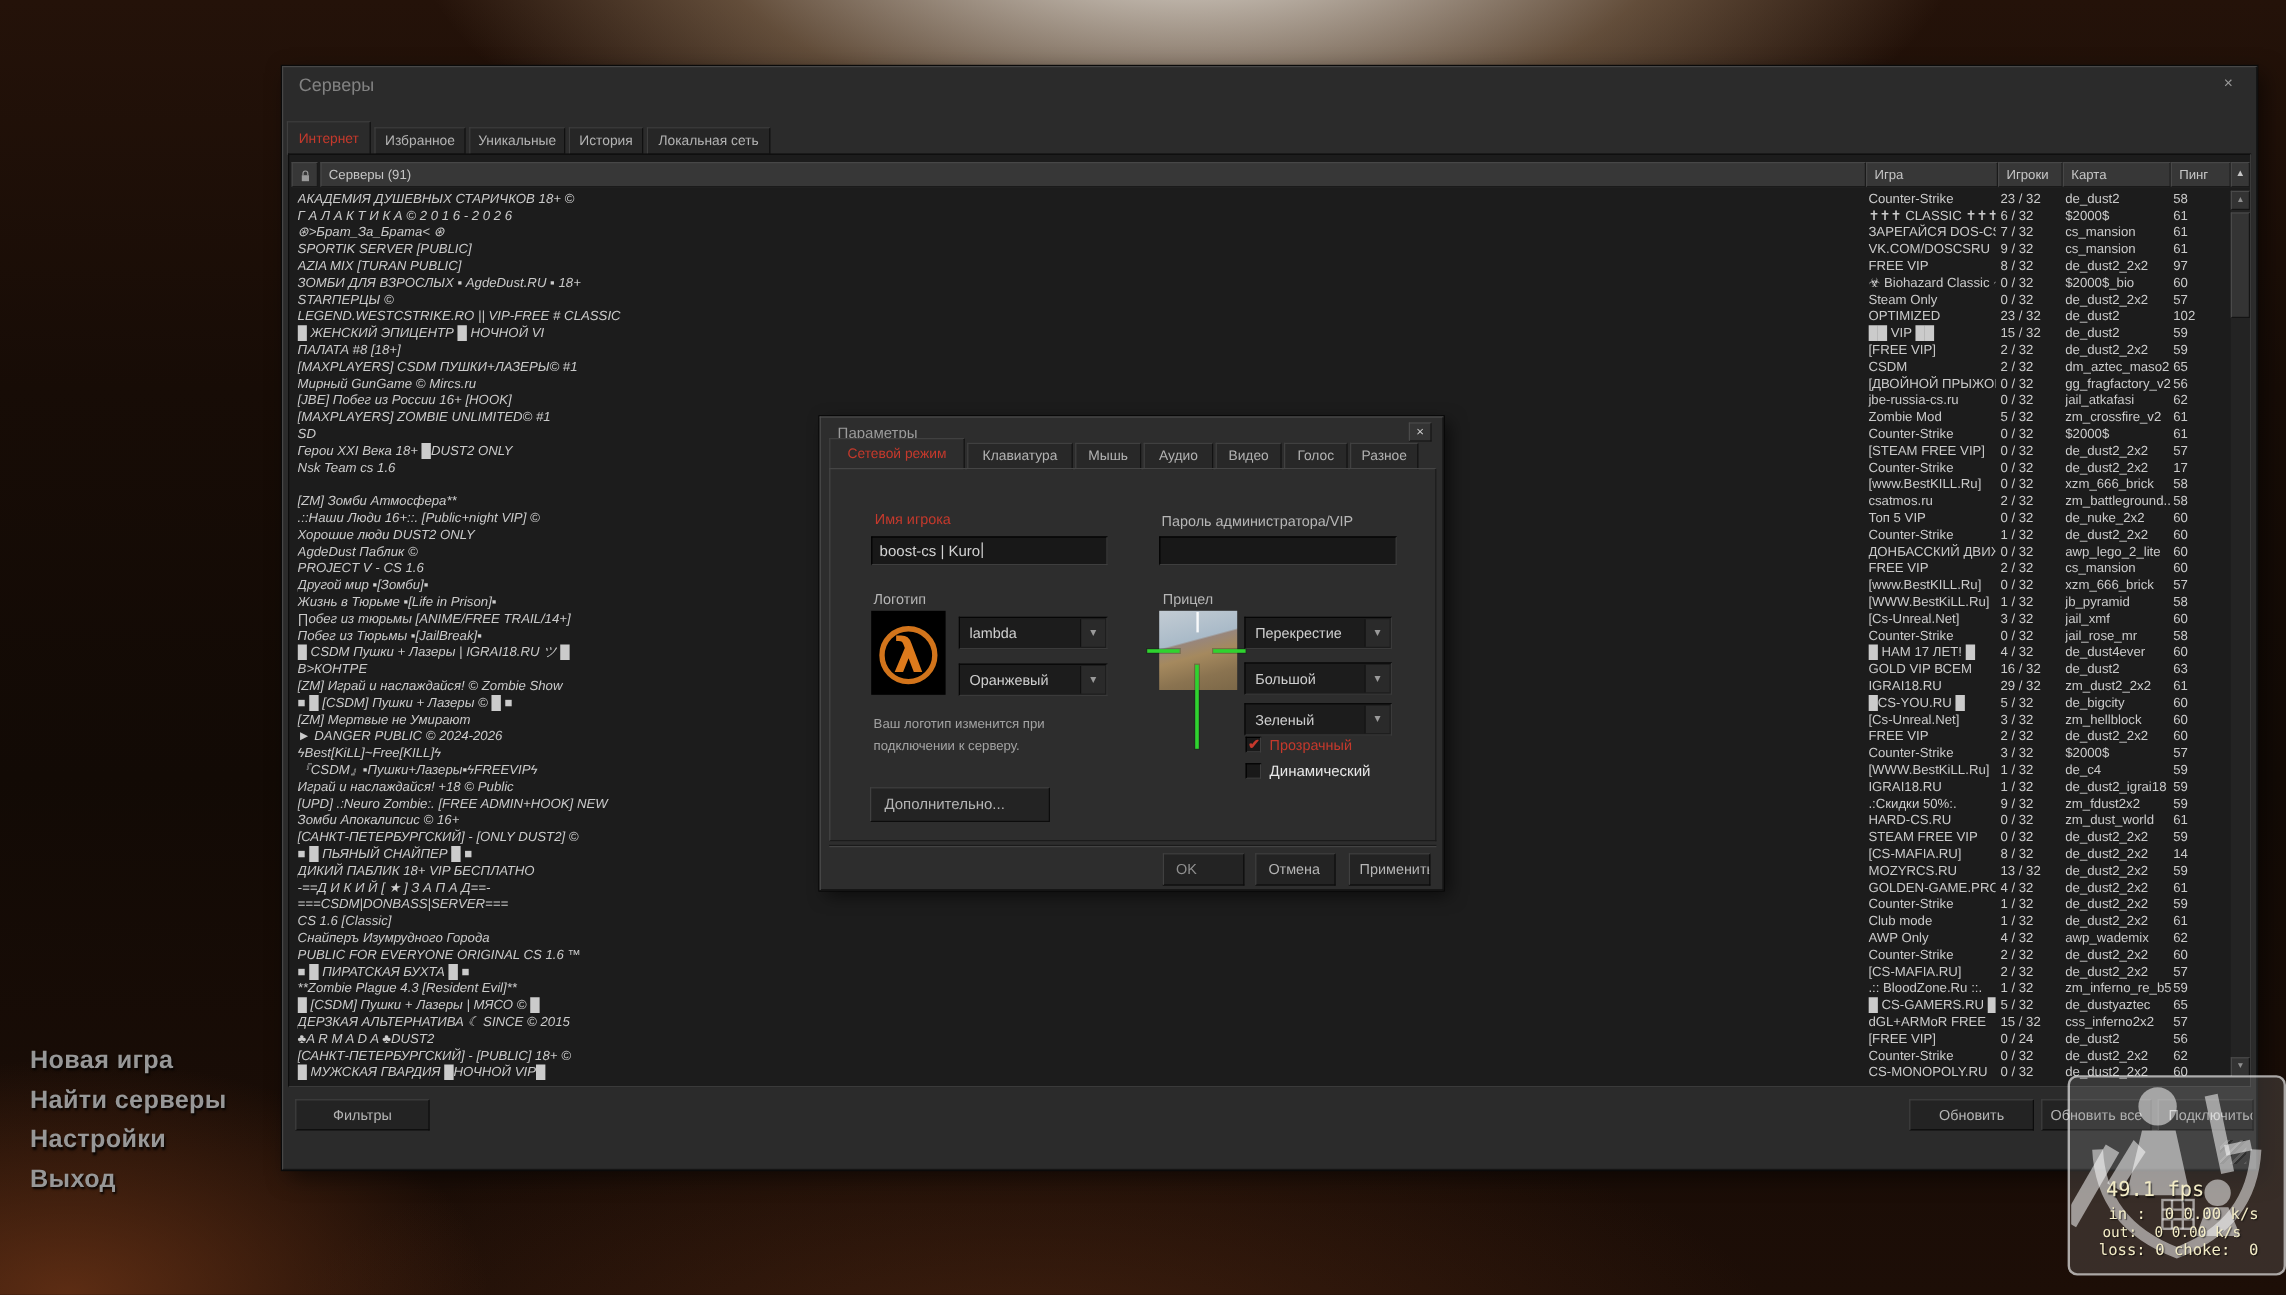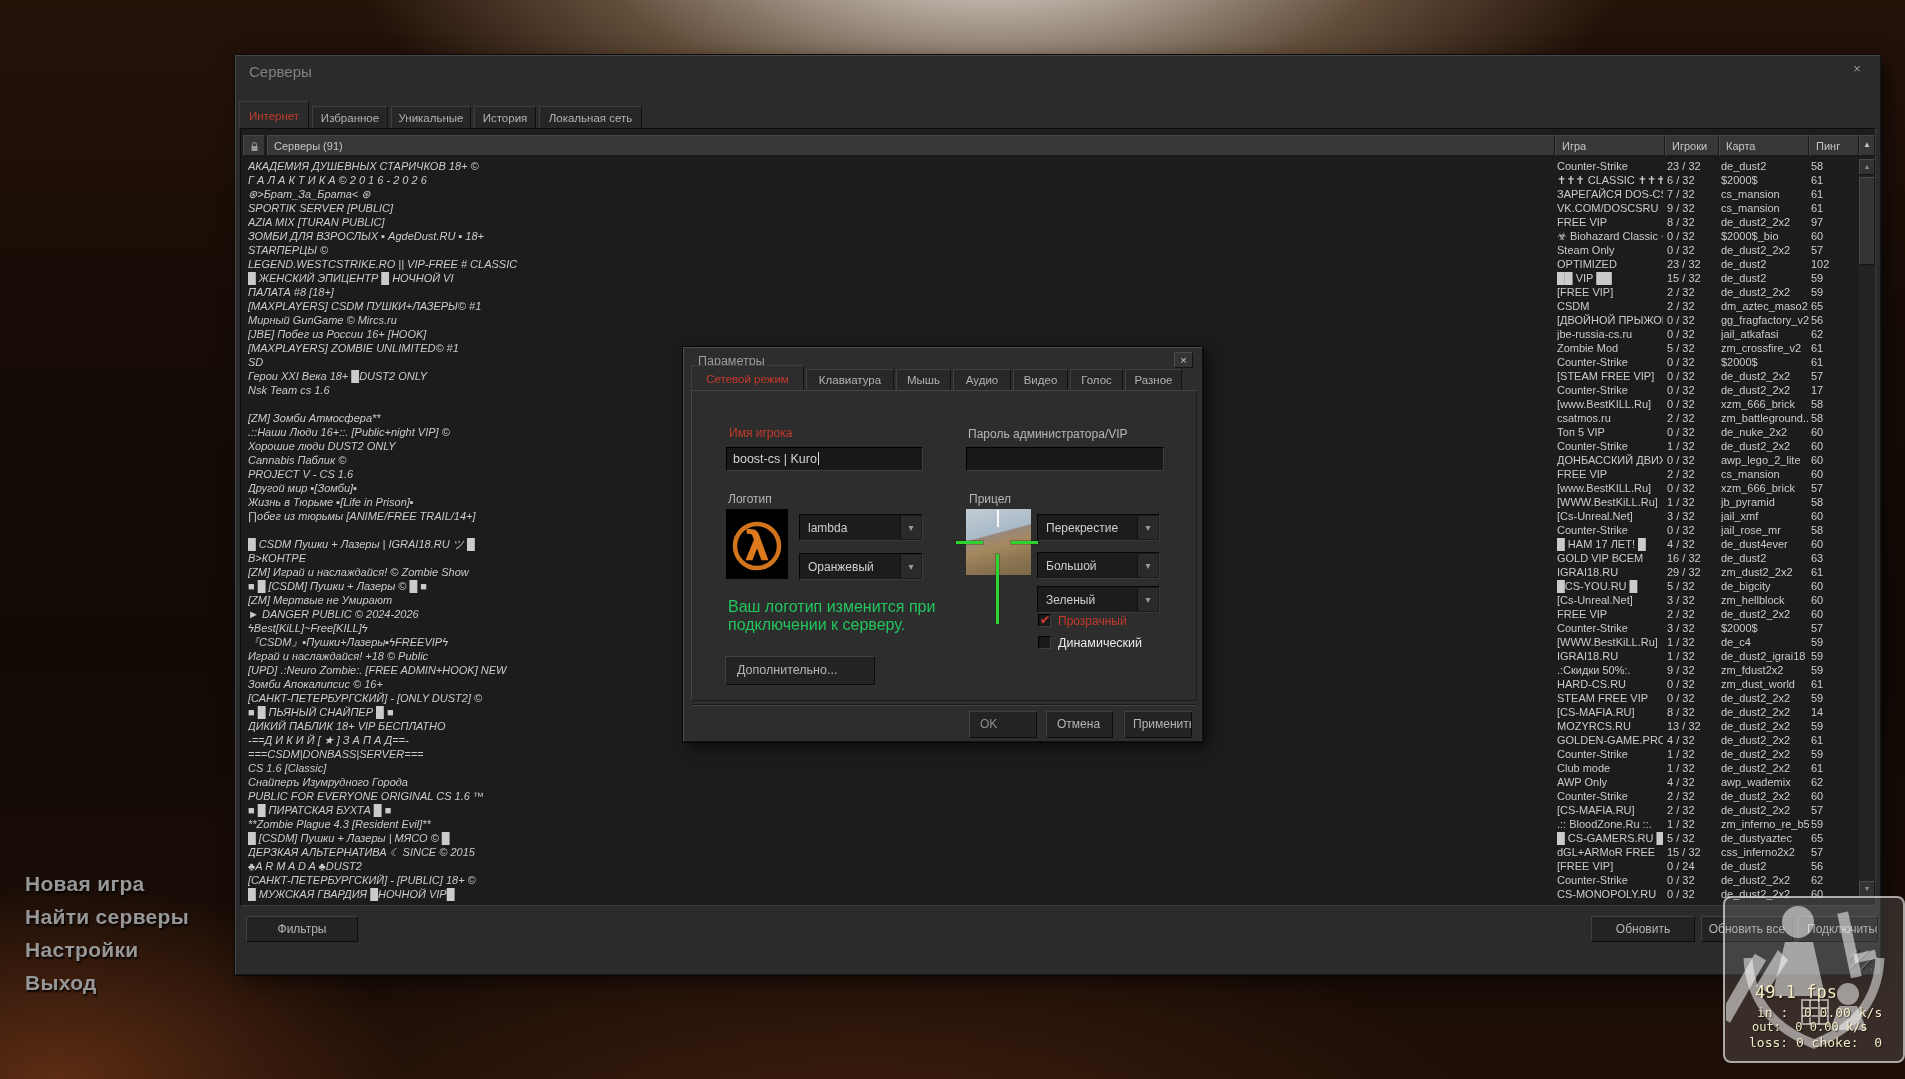--- a/index.html
+++ b/index.html
@@ -76,21 +76,21 @@
   .dtab { height:22px; background:#282828; border:1px solid; border-color:#404040 #121212 #121212 #404040;
           color:#b2b2b2; font-size:11.5px; text-align:center; padding-top:4px; overflow:hidden; white-space:nowrap; }
   .dtab.sel { height:26px; background:#2d2d2d; color:#c5392c; border-bottom:none; padding-top:7px; }
   .dtab:nth-child(1){width:113px;} .dtab:nth-child(2){width:88px;} .dtab:nth-child(3){width:55px;}
   .dtab:nth-child(4){width:58px;}  .dtab:nth-child(5){width:55px;} .dtab:nth-child(6){width:53px;}
   .dtab:nth-child(7){width:57px;}
   #dlg-body { left:7px; top:42px; width:506px; height:311px; border:1px solid; border-color:#454545 #1b1b1b #1b1b1b #454545; }
 
   .redlabel { color:#c5392c; font-size:12px; }
   .graylabel { color:#b6b6b6; font-size:12px; }
-  .note { color:#22c55e; font-size:16px; }
+  .note { color:#a3a3a3; font-size:11px; }
 
   .field { background:#181818; border:1px solid; border-color:#000 #3e3e3e #3e3e3e #000;
            color:#d2d2d2; font-size:12.5px; padding:4px 0 0 6px; white-space:pre; }
   .caret { display:inline-block; width:1px; height:13px; background:#d8d8d8; vertical-align:-2px; margin-left:1px; }
 
   .combo { background:#1c1c1c; border:1px solid; border-color:#060606 #3a3a3a #3a3a3a #060606;
            color:#cfcfcf; font-size:12px; padding:6px 0 0 8px; }
   .combo .arr { position:absolute; right:1px; top:1px; bottom:1px; width:21px; background:#2a2a2a;
                 border-left:1px solid #101010; color:#9a9a9a; font-size:10px; text-align:center; line-height:24px; }
 
@@ -286,21 +286,21 @@
           <span class="c-ping">60</span>
         </div>
         <div class="srow">
           <span class="c-name">Хорошие люди DUST2 ONLY</span>
           <span class="c-game">Counter-Strike</span>
           <span class="c-players">1 / 32</span>
           <span class="c-map">de_dust2_2x2</span>
           <span class="c-ping">60</span>
         </div>
         <div class="srow">
-          <span class="c-name">Cannabis Паблик ©</span>
+          <span class="c-name">AgdeDust Паблик ©</span>
           <span class="c-game">ДОНБАССКИЙ ДВИЖ</span>
           <span class="c-players">0 / 32</span>
           <span class="c-map">awp_lego_2_lite</span>
           <span class="c-ping">60</span>
         </div>
         <div class="srow">
           <span class="c-name">PROJECT V - CS 1.6</span>
           <span class="c-game">FREE VIP</span>
           <span class="c-players">2 / 32</span>
           <span class="c-map">cs_mansion</span>
@@ -321,20 +321,21 @@
           <span class="c-ping">58</span>
         </div>
         <div class="srow">
           <span class="c-name">∏обег из тюрьмы [ANIME/FREE TRAIL/14+]</span>
           <span class="c-game">[Cs-Unreal.Net]</span>
           <span class="c-players">3 / 32</span>
           <span class="c-map">jail_xmf</span>
           <span class="c-ping">60</span>
         </div>
         <div class="srow">
+          <span class="c-name">Побег из Тюрьмы ▪[JailBreak]▪</span>
           <span class="c-game">Counter-Strike</span>
           <span class="c-players">0 / 32</span>
           <span class="c-map">jail_rose_mr</span>
           <span class="c-ping">58</span>
         </div>
         <div class="srow">
           <span class="c-name">█ CSDM Пушки + Лазеры | IGRAI18.RU ツ █</span>
           <span class="c-game">█ НАМ 17 ЛЕТ! █</span>
           <span class="c-players">4 / 32</span>
           <span class="c-map">de_dust4ever</span>

